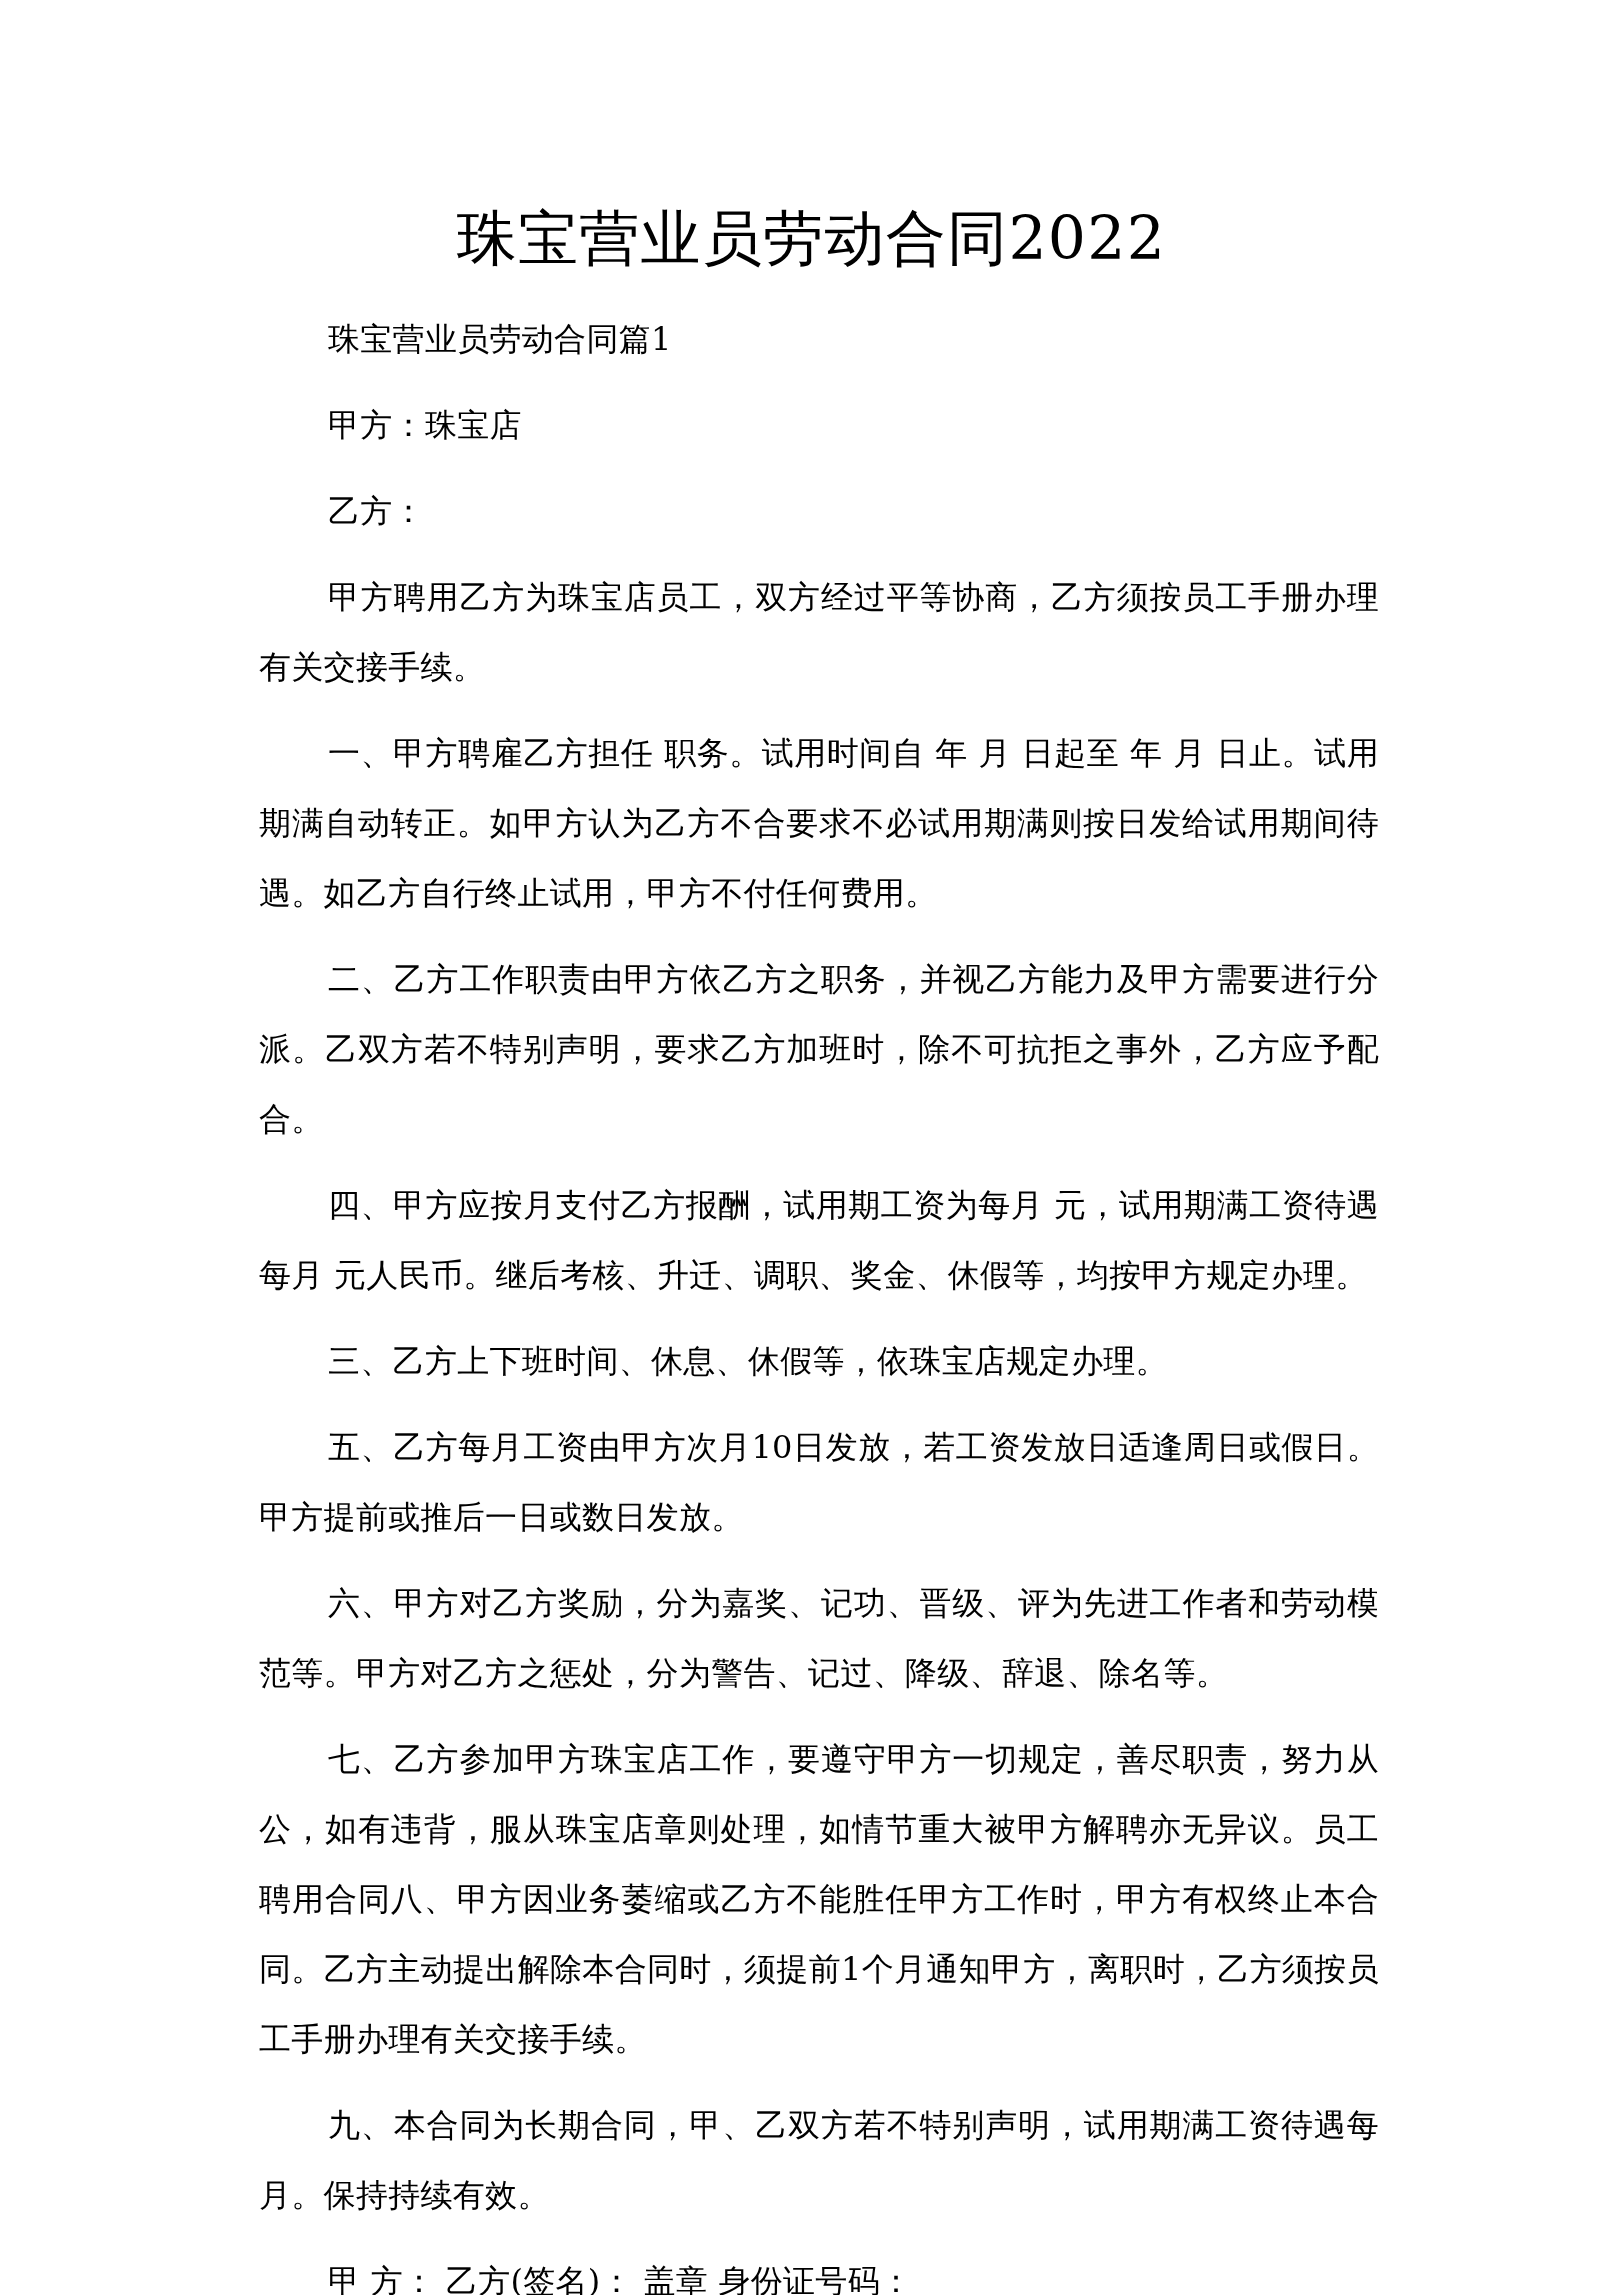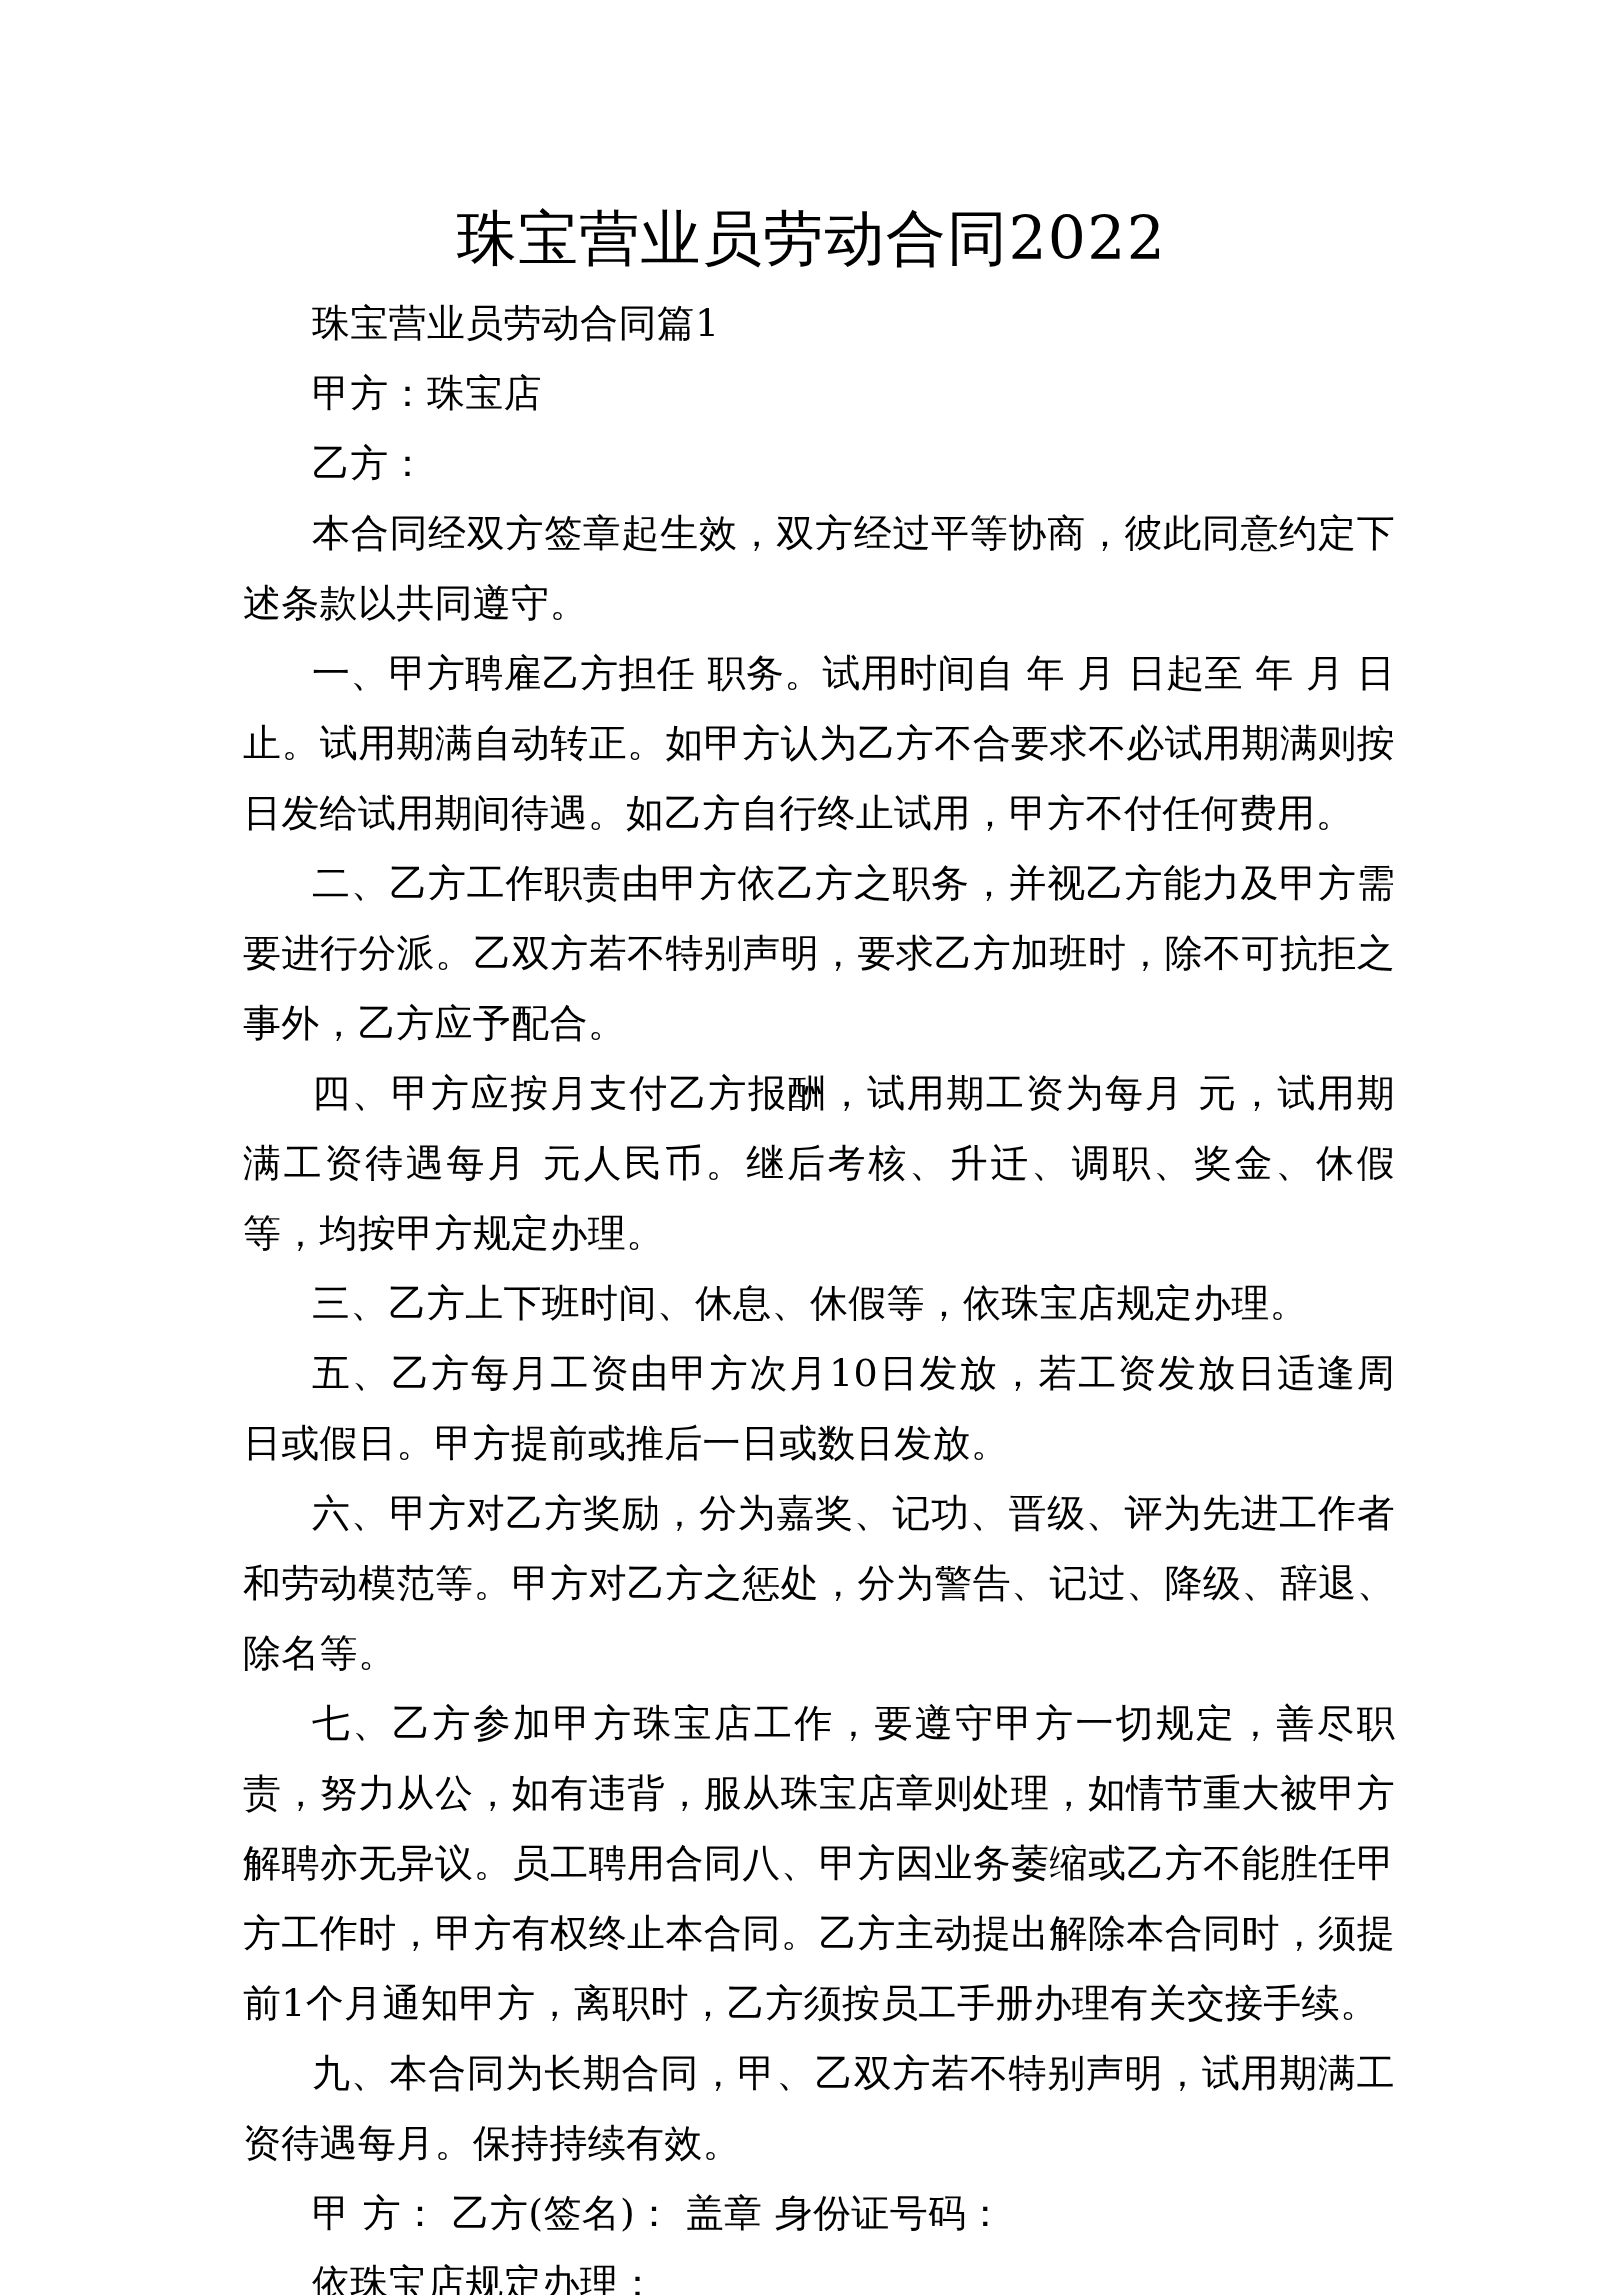--- a/index.html
+++ b/index.html
@@ -2,34 +2,34 @@
 <html style="font-size:10.5px"><head>
 <meta charset="utf-8">
 <style>
   html, body { margin: 0; padding: 0; background: #ffffff; }
   body { width: 1623px; height: 2295px; position: relative; overflow: hidden;
          font-family: "DejaVu Serif", "Liberation Serif", serif; color: #000000; }
   .page { position: absolute; left: 0; top: 0; width: 1623px; height: 2295px; background: #ffffff; }
   .title { position: absolute; left: 0; width: 1623px; top: 196px; text-align: center;
            font-size: 60px; line-height: 85px; letter-spacing: 1.3px; }
   .body { position: absolute; left: 243px; top: 288px; width: 1152px; }
-  .p { font-size: 38px; line-height: 70px; margin: 0; text-align: justify; text-align-last: left;
+  .p { font-size: 32px; line-height: 70px; margin: 16px; text-align: justify; text-align-last: left;
        letter-spacing: 0.3px; }
   .ind { text-indent: 69px; }
 </style>
 </head>
 <body>
 
 <div class="page">
   <div class="title">珠宝营业员劳动合同2022</div>
   <div class="body">
     <p class="p ind">珠宝营业员劳动合同篇1</p>
     <p class="p ind">甲方：珠宝店</p>
     <p class="p ind">乙方：</p>
-    <p class="p ind">本合同经双方签章起生效，双方经过平等协商，彼此同意约定下述条款以共同遵守。</p>
+    <p class="p ind">甲方聘用乙方为珠宝店员工，双方经过平等协商，乙方须按员工手册办理有关交接手续。</p>
     <p class="p ind">一、甲方聘雇乙方担任 职务。试用时间自 年 月 日起至 年 月 日止。试用期满自动转正。如甲方认为乙方不合要求不必试用期满则按日发给试用期间待遇。如乙方自行终止试用，甲方不付任何费用。</p>
     <p class="p ind">二、乙方工作职责由甲方依乙方之职务，并视乙方能力及甲方需要进行分派。乙双方若不特别声明，要求乙方加班时，除不可抗拒之事外，乙方应予配合。</p>
     <p class="p ind">四、甲方应按月支付乙方报酬，试用期工资为每月 元，试用期满工资待遇每月 元人民币。继后考核、升迁、调职、奖金、休假等，均按甲方规定办理。</p>
     <p class="p ind">三、乙方上下班时间、休息、休假等，依珠宝店规定办理。</p>
     <p class="p ind">五、乙方每月工资由甲方次月10日发放，若工资发放日适逢周日或假日。甲方提前或推后一日或数日发放。</p>
     <p class="p ind">六、甲方对乙方奖励，分为嘉奖、记功、晋级、评为先进工作者和劳动模范等。甲方对乙方之惩处，分为警告、记过、降级、辞退、除名等。</p>
     <p class="p ind">七、乙方参加甲方珠宝店工作，要遵守甲方一切规定，善尽职责，努力从公，如有违背，服从珠宝店章则处理，如情节重大被甲方解聘亦无异议。员工聘用合同八、甲方因业务萎缩或乙方不能胜任甲方工作时，甲方有权终止本合同。乙方主动提出解除本合同时，须提前1个月通知甲方，离职时，乙方须按员工手册办理有关交接手续。</p>
     <p class="p ind">九、本合同为长期合同，甲、乙双方若不特别声明，试用期满工资待遇每月。保持持续有效。</p>
     <p class="p ind">甲 方： 乙方(签名)： 盖章 身份证号码：</p>
     <p class="p ind">依珠宝店规定办理：</p>

